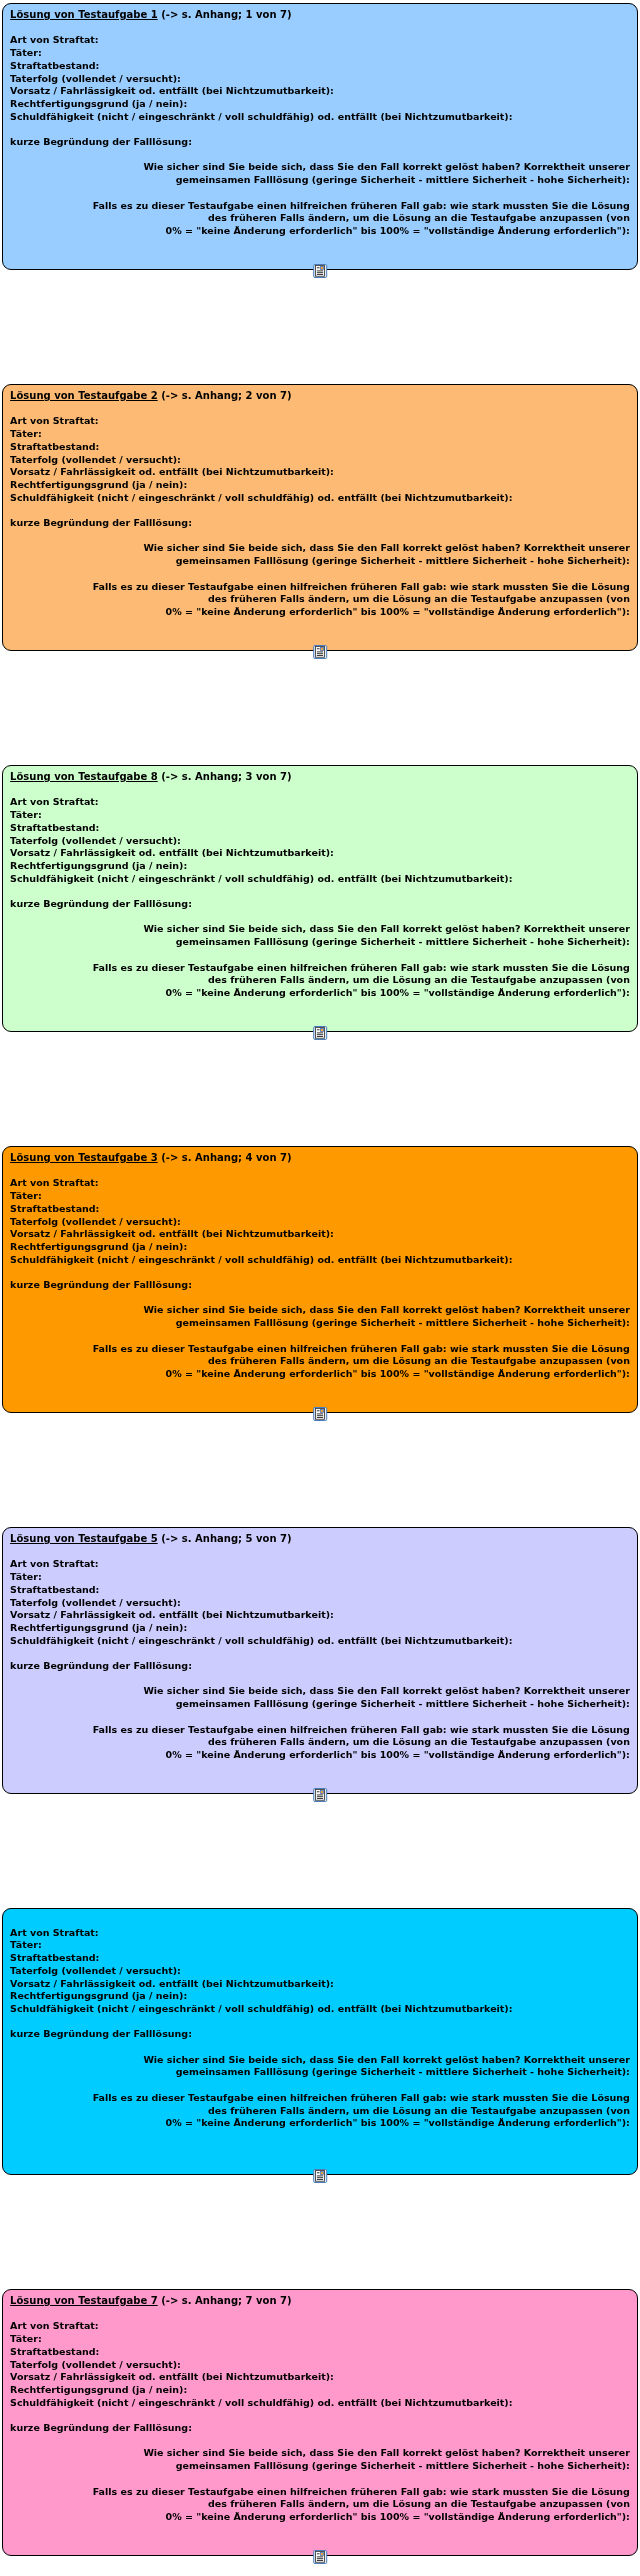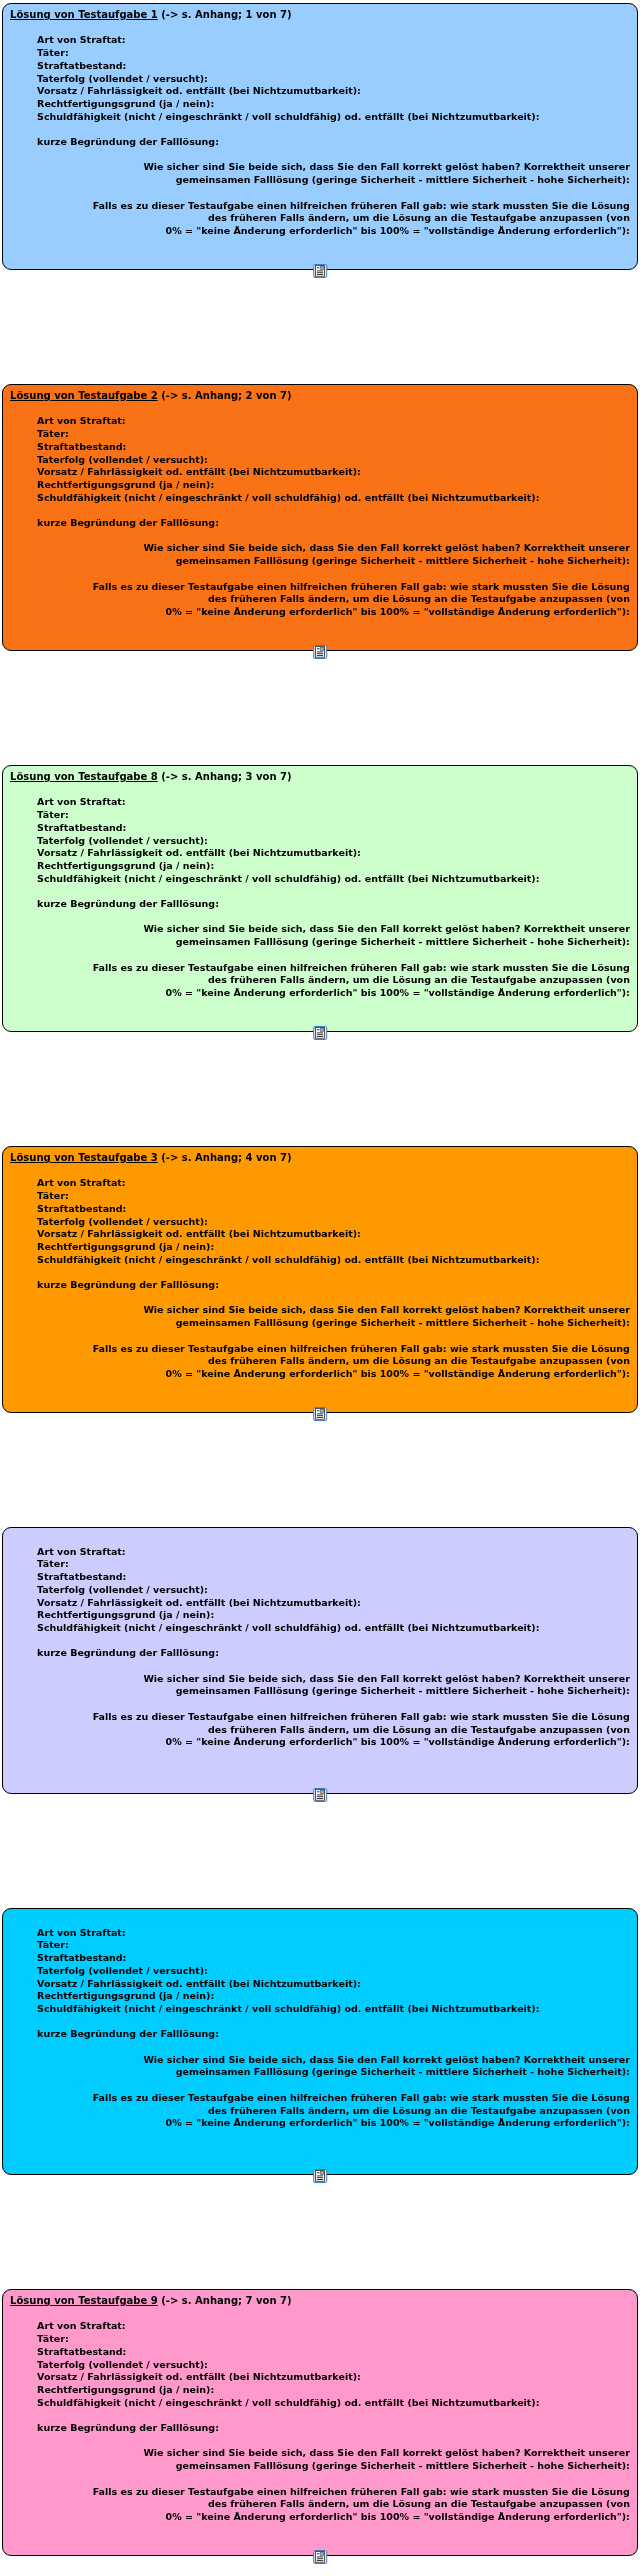--- a/index.html
+++ b/index.html
@@ -33,21 +33,21 @@
     line-height: 12.7px;
     overflow: hidden;
   }
   .box-header {
     font-size: 10px;
     line-height: 12.7px;
     white-space: nowrap;
   }
   .box-header .title { text-decoration: underline; }
   .box-header .suffix { margin-left: 3.6px; }
-  .line { white-space: nowrap; margin-left: 27px; }
+  .line { white-space: nowrap; }
   .para { white-space: pre-line; text-align: right; }
   .gap-line { height: 12.7px; }
   .obj-icon {
     position: absolute;
     left: 50%;
     bottom: -8.2px;
     transform: translateX(-50%);
     width: 13.6px;
     height: 13.6px;
     box-sizing: border-box;
@@ -95,21 +95,21 @@
         <rect x="7" y="1.5" width="3.5" height="3.5" fill="#e8a33d" stroke="#3c6cc0" stroke-width="0.8"></rect>
         <line x1="3" y1="3" x2="6" y2="3" stroke="#1a1a1a" stroke-width="1"></line>
         <line x1="3" y1="6.5" x2="10" y2="6.5" stroke="#1a1a1a" stroke-width="1"></line>
         <line x1="3" y1="8.5" x2="10" y2="8.5" stroke="#1a1a1a" stroke-width="1"></line>
         <line x1="3" y1="10.5" x2="10" y2="10.5" stroke="#1a1a1a" stroke-width="1"></line>
       </svg>
     </div>
   </section>
 
   <section class="task-section">
-    <div class="task-box" style="background: #f97316;">
+    <div class="task-box" style="background: #fdba74;">
       <div class="box-header">
         <span class="title">Lösung von Testaufgabe 2</span><span class="suffix">(-&gt; s. Anhang; 2 von 7)</span>
       </div>
       <div class="gap-line"></div>
       <div class="line">Art von Straftat:</div>
       <div class="line">Täter:</div>
       <div class="line">Straftatbestand:</div>
       <div class="line">Taterfolg (vollendet / versucht):</div>
       <div class="line">Vorsatz / Fahrlässigkeit od. entfällt (bei Nichtzumutbarkeit):</div>
       <div class="line">Rechtfertigungsgrund (ja / nein):</div>
@@ -201,20 +201,23 @@
         <line x1="3" y1="3" x2="6" y2="3" stroke="#1a1a1a" stroke-width="1"></line>
         <line x1="3" y1="6.5" x2="10" y2="6.5" stroke="#1a1a1a" stroke-width="1"></line>
         <line x1="3" y1="8.5" x2="10" y2="8.5" stroke="#1a1a1a" stroke-width="1"></line>
         <line x1="3" y1="10.5" x2="10" y2="10.5" stroke="#1a1a1a" stroke-width="1"></line>
       </svg>
     </div>
   </section>
 
   <section class="task-section">
     <div class="task-box" style="background: rgb(204, 204, 255);">
+      <div class="box-header">
+        <span class="title">Lösung von Testaufgabe 5</span><span class="suffix">(-&gt; s. Anhang; 5 von 7)</span>
+      </div>
       <div class="gap-line"></div>
       <div class="line">Art von Straftat:</div>
       <div class="line">Täter:</div>
       <div class="line">Straftatbestand:</div>
       <div class="line">Taterfolg (vollendet / versucht):</div>
       <div class="line">Vorsatz / Fahrlässigkeit od. entfällt (bei Nichtzumutbarkeit):</div>
       <div class="line">Rechtfertigungsgrund (ja / nein):</div>
       <div class="line">Schuldfähigkeit (nicht / eingeschränkt / voll schuldfähig) od. entfällt (bei Nichtzumutbarkeit):</div>
       <div class="gap-line"></div>
       <div class="line">kurze Begründung der Falllösung:</div>
@@ -266,21 +269,21 @@
         <line x1="3" y1="6.5" x2="10" y2="6.5" stroke="#1a1a1a" stroke-width="1"></line>
         <line x1="3" y1="8.5" x2="10" y2="8.5" stroke="#1a1a1a" stroke-width="1"></line>
         <line x1="3" y1="10.5" x2="10" y2="10.5" stroke="#1a1a1a" stroke-width="1"></line>
       </svg>
     </div>
   </section>
 
   <section class="task-section">
     <div class="task-box" style="background: rgb(255, 153, 204);">
       <div class="box-header">
-        <span class="title">Lösung von Testaufgabe 9</span><span class="suffix">(-&gt; s. Anhang; 7 von 7)</span>
+        <span class="title">Lösung von Testaufgabe 7</span><span class="suffix">(-&gt; s. Anhang; 7 von 7)</span>
       </div>
       <div class="gap-line"></div>
       <div class="line">Art von Straftat:</div>
       <div class="line">Täter:</div>
       <div class="line">Straftatbestand:</div>
       <div class="line">Taterfolg (vollendet / versucht):</div>
       <div class="line">Vorsatz / Fahrlässigkeit od. entfällt (bei Nichtzumutbarkeit):</div>
       <div class="line">Rechtfertigungsgrund (ja / nein):</div>
       <div class="line">Schuldfähigkeit (nicht / eingeschränkt / voll schuldfähig) od. entfällt (bei Nichtzumutbarkeit):</div>
       <div class="gap-line"></div>

